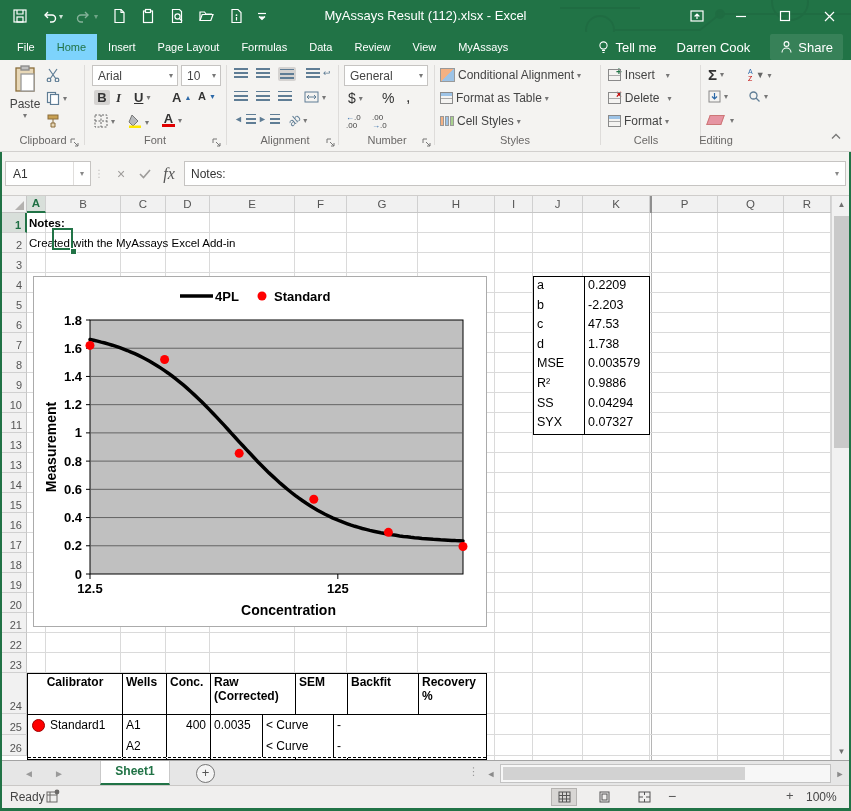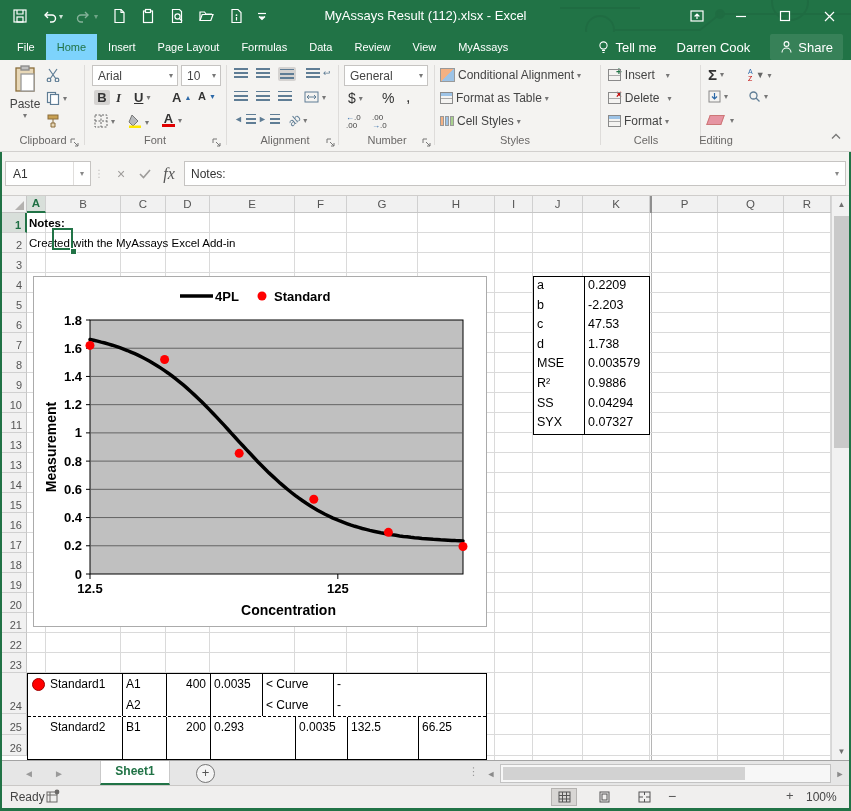--- a/index.html
+++ b/index.html
@@ -677,20 +677,29 @@
           <div class="strow">
             <div class="stl">SS</div>
             <div class="stv">0.04294</div>
           </div>
           <div class="strow">
             <div class="stl">SYX</div>
             <div class="stv">0.07327</div>
           </div>
         </div>
       <div id="rtable">
+          <div class="rth">
+            <div class="rtc" style="width: 95px; text-align: center;">Calibrator</div>
+            <div class="rtc" style="width: 44px;">Wells</div>
+            <div class="rtc" style="width: 44px;">Conc.</div>
+            <div class="rtc" style="width: 85px;">Raw (Corrected)</div>
+            <div class="rtc" style="width: 52px;">SEM</div>
+            <div class="rtc" style="width: 71px;">Backfit</div>
+            <div class="rtc" style="flex: 1 1 0%;">Recovery %</div>
+          </div>
           <div class="rtg">
             <div class="rtc" style="width: 95px; position: relative; padding: 0px;">
               <div class="caldot" style="left: 4px; top: 4px;"></div>
               <div class="line21" style="padding-left: 22px;">Standard1</div>
             </div>
             <div class="rtc" style="width: 44px; position: relative; padding: 0px;">
               <div class="line21" style="padding-left: 3px;">A1</div>
               <div class="line21" style="padding-left: 3px;">A2</div>
             </div>
             <div class="rtc" style="width: 44px; position: relative; padding: 0px;">

